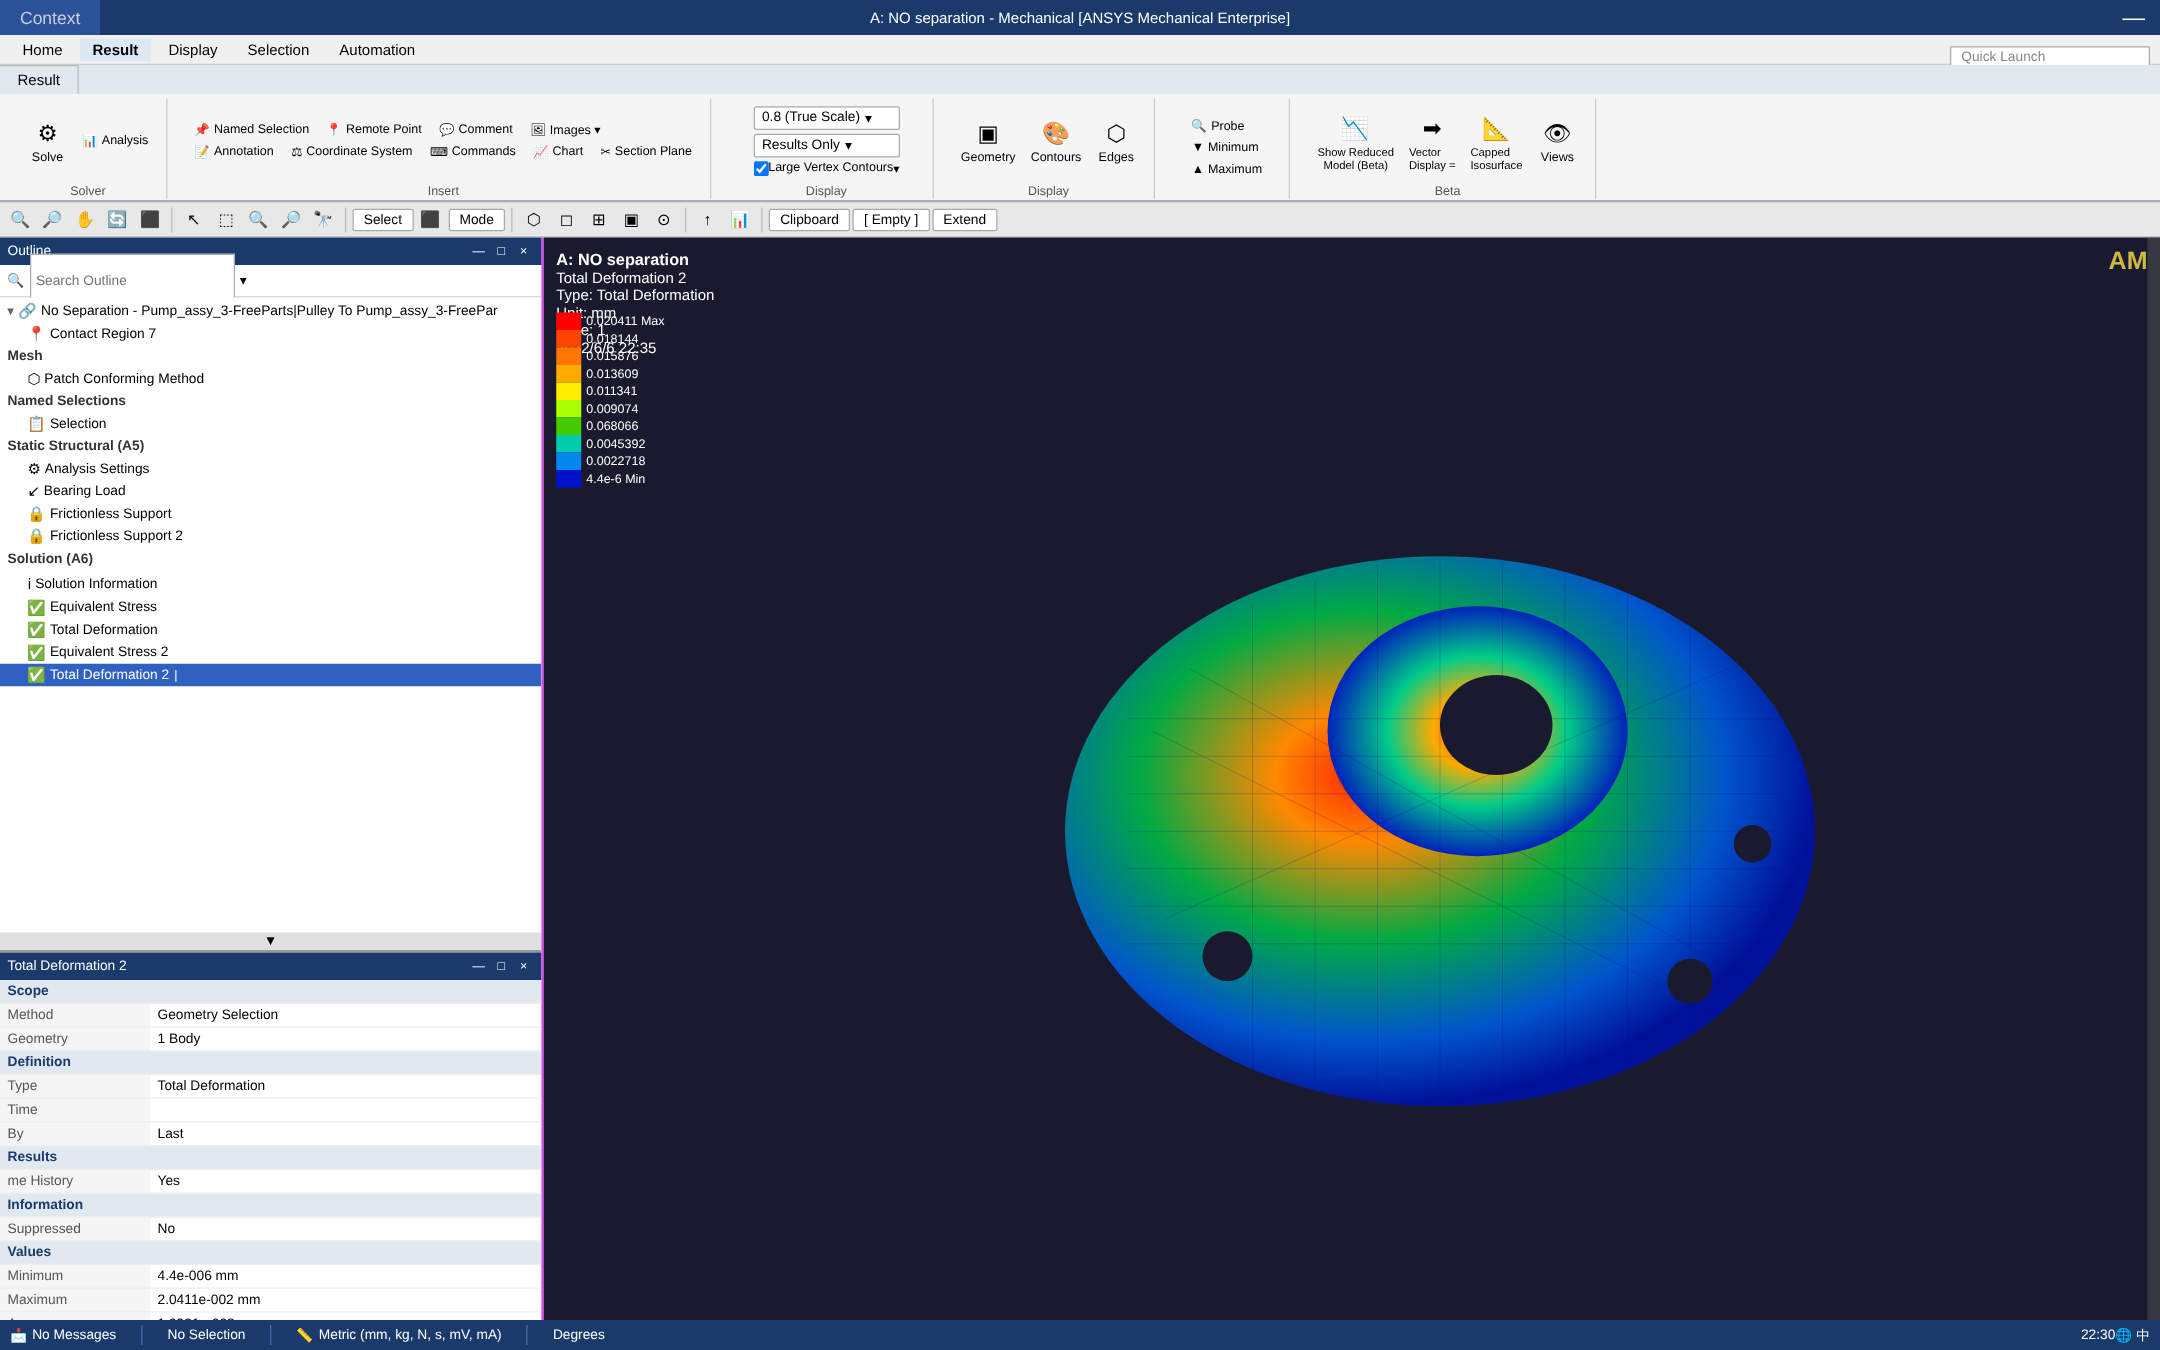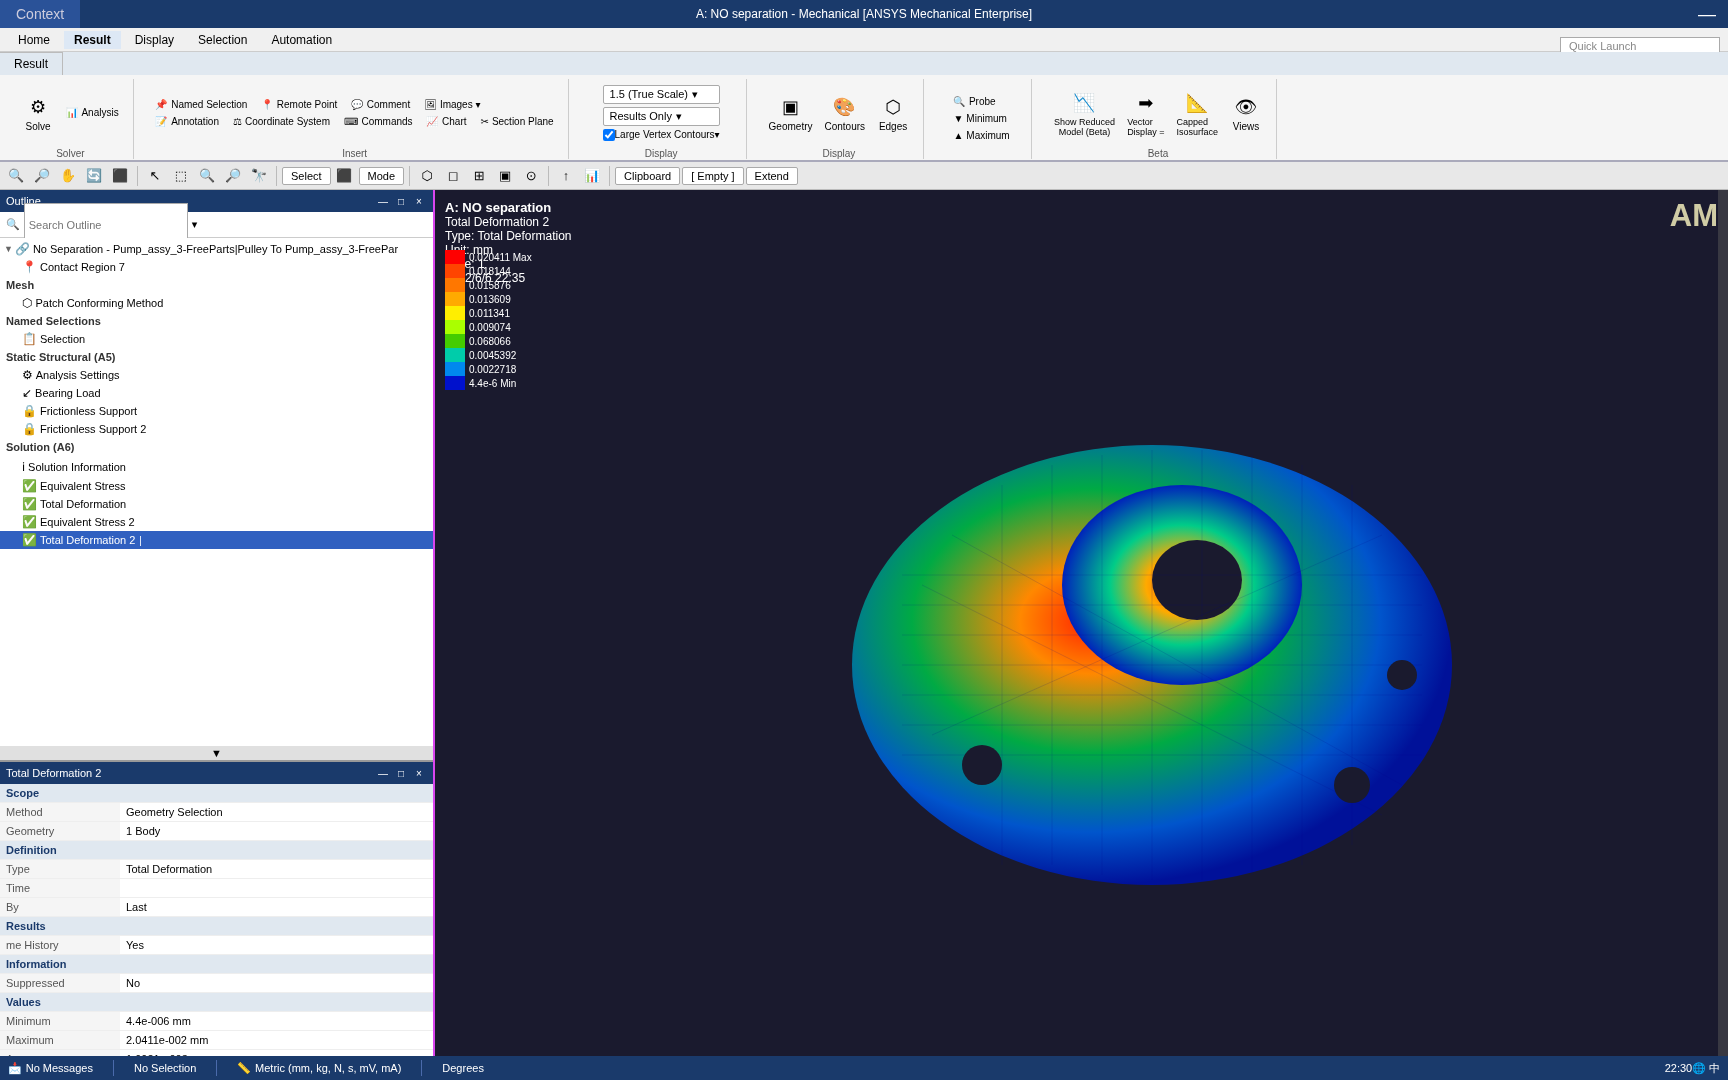--- a/index.html
+++ b/index.html
@@ -55,21 +55,21 @@
     #props-table td:first-child { color: #555; width: 120px; background: #f5f5f5; }
     #props-table .section-row td { background: #e0e8f0; font-weight: bold; color: #1a3a6b; }
 
     
     #viewport { flex: 1; background: #1a1a2e; position: relative; overflow: hidden; }
     #viewport-label { position: absolute; top: 10px; left: 10px; color: white; font-size: 12px; }
     #viewport-label .title { font-weight: bold; font-size: 13px; }
     #colorbar { position: absolute; top: 60px; left: 10px; }
     .cb-row { display: flex; align-items: center; gap: 4px; font-size: 10px; color: white; }
     .cb-swatch { width: 20px; height: 14px; display: inline-block; }
-    #ansys-logo { position: absolute; top: 8px; right: 10px; font-size: 31px; font-weight: bold; color: #fef9c3; opacity: 0.8; }
+    #ansys-logo { position: absolute; top: 8px; right: 10px; font-size: 20px; font-weight: bold; color: #fde047; opacity: 0.8; }
 
     
     #fea-canvas { position: absolute; top: 50%; left: 50%; transform: translate(-40%, -50%); }
 
     
     #status-bar { background: #1a3a6b; color: white; height: 24px; display: flex; align-items: center; padding: 0 8px; font-size: 11px; gap: 20px; position: absolute; bottom: 0; left: 0; right: 0; }
     .status-item { display: flex; align-items: center; gap: 4px; }
     .status-sep { width: 1px; height: 16px; background: #4a6aab; }
 
     
@@ -165,21 +165,21 @@
             <span>Section Plane</span>
           </div>
         </div>
       </div>
       <div class="ribbon-group-label">Insert</div>
     </div>
 
     <div class="ribbon-group" style="min-width:170px;">
       <div style="display:flex;flex-direction:column;gap:3px;flex:1;justify-content:center;">
         <div class="dropdown-box">
-          <span>1.5 (True Scale)</span>
+          <span>0.8 (True Scale)</span>
           <span>▾</span>
         </div>
         <div class="dropdown-box">
           <span>Results Only</span>
           <span>▾</span>
         </div>
         <div class="chk-label">
           <input type="checkbox" checked="" style="">
           <span>Large Vertex Contours</span>
           <span>▾</span>

